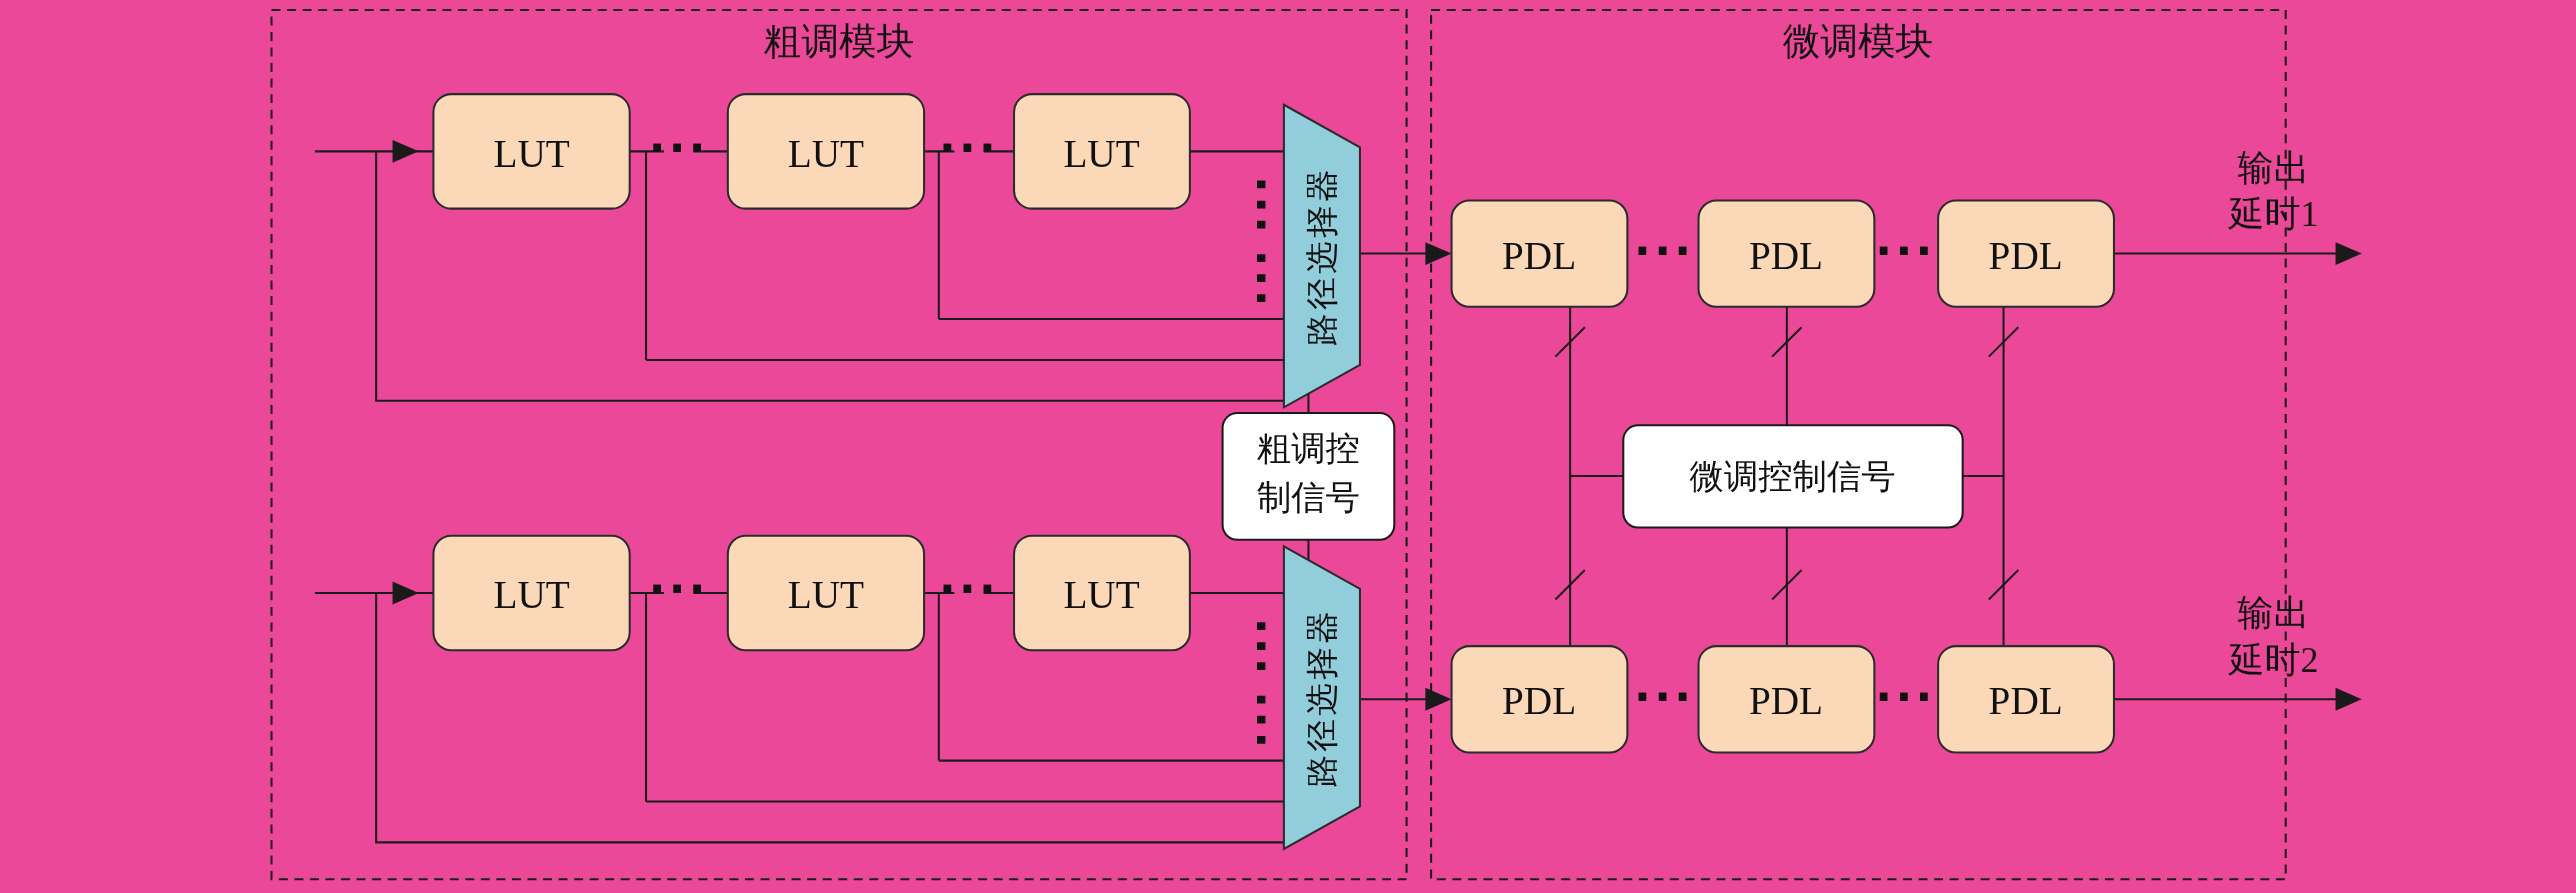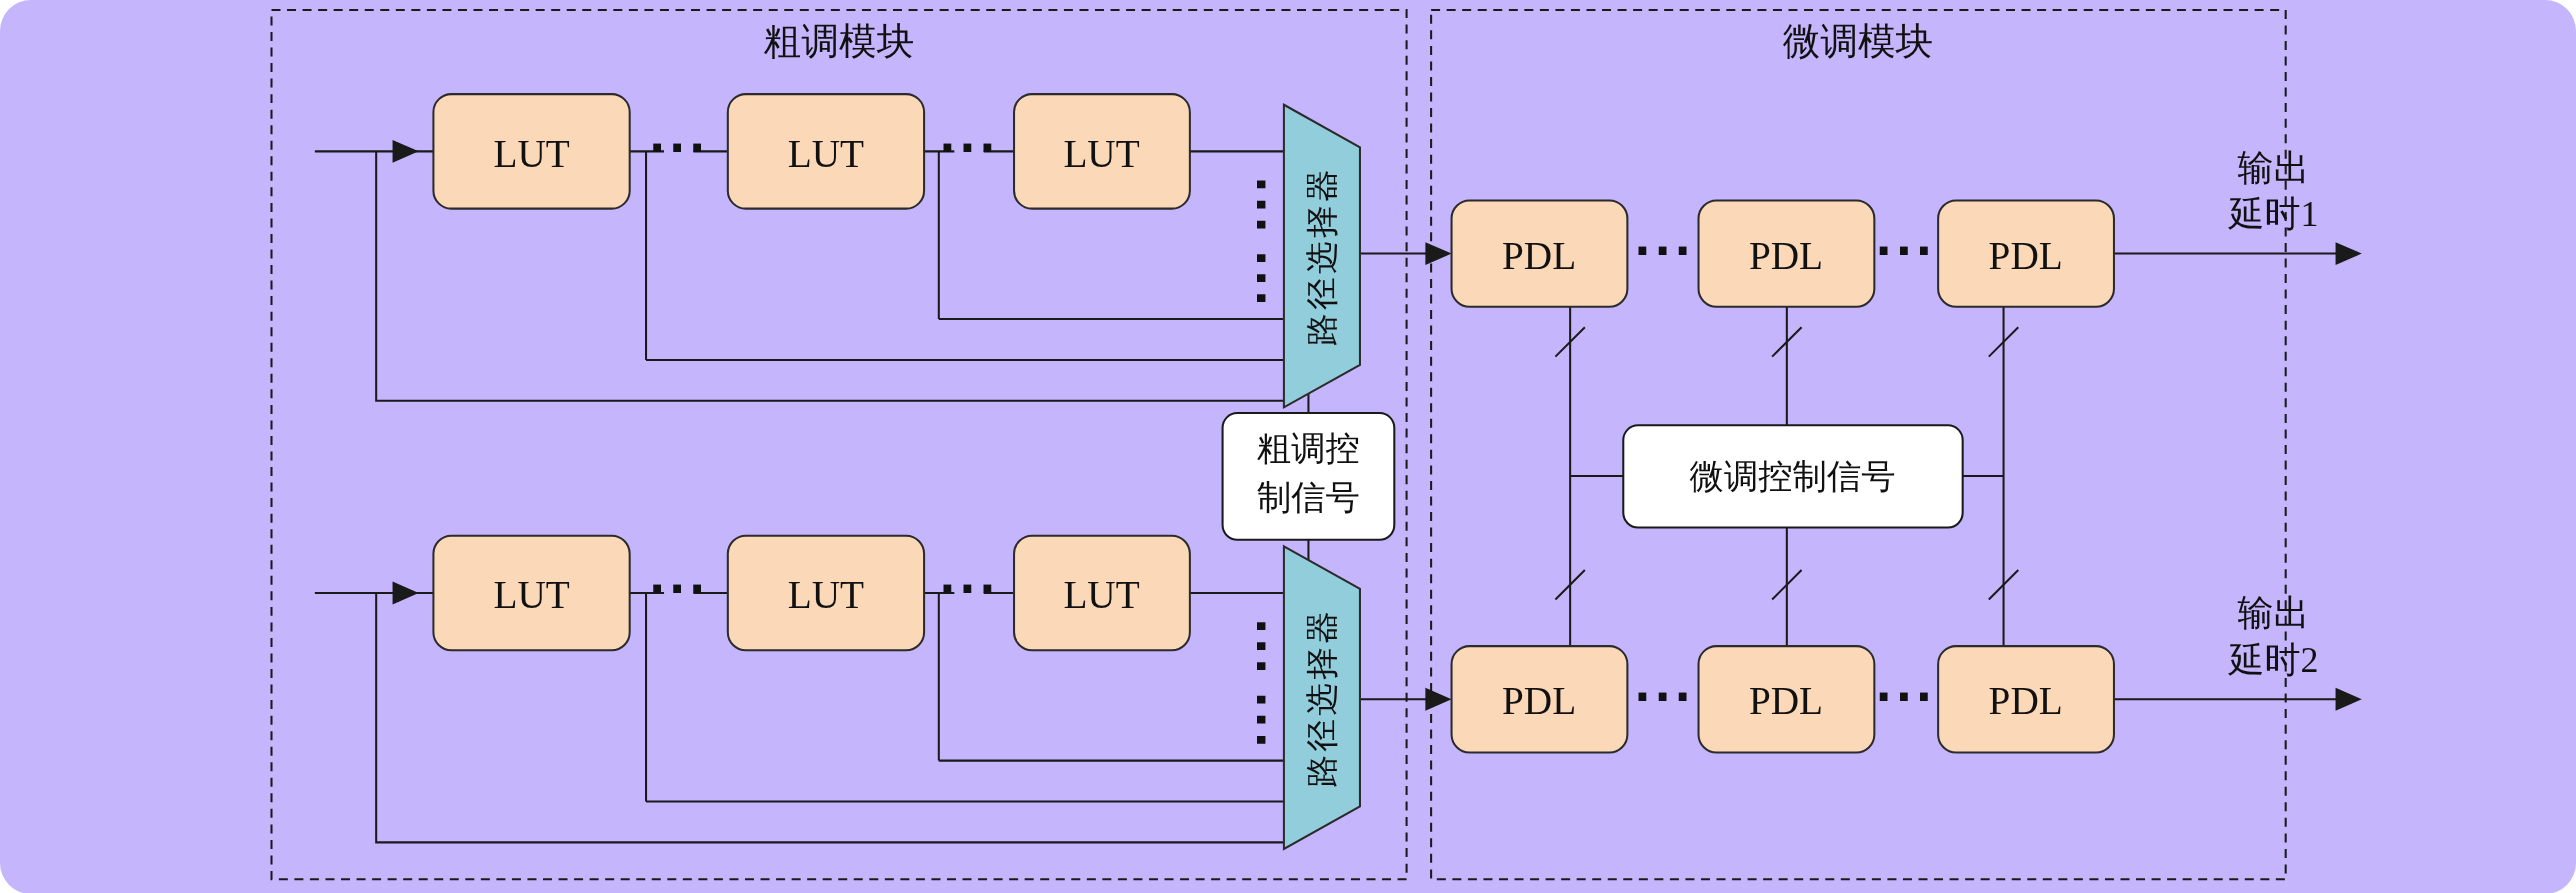--- a/index.html
+++ b/index.html
@@ -1,16 +1,16 @@
 <!DOCTYPE html>
 <html style="font-size:13px"><head>
 <meta charset="utf-8">
 <style>
   html,body{margin:0;padding:0;background:#ffffff;}
-  .stage{width:2576px;height:894px;position:relative;background:#c4b5fd;border-radius:31px;}
+  .stage{width:2576px;height:894px;position:relative;background:#ec4899;}
   svg{display:block;}
   text{font-family:"Liberation Serif","DejaVu Serif",serif;fill:#111111;}
   .ct{text-anchor:middle;dominant-baseline:central;}
   .t-title{font-size:46px;}
   .t-block{font-size:48px;}
   .t-mux{font-size:40px;letter-spacing:4px;}
   .t-ctrl{font-size:42px;}
   .t-out{font-size:44px;}
   .t-dots{font-size:54px;letter-spacing:4px;font-family:"DejaVu Sans","Liberation Sans",sans-serif;font-weight:bold;}
   .wire{fill:none;stroke:#1a1a1a;stroke-width:2.5;}

